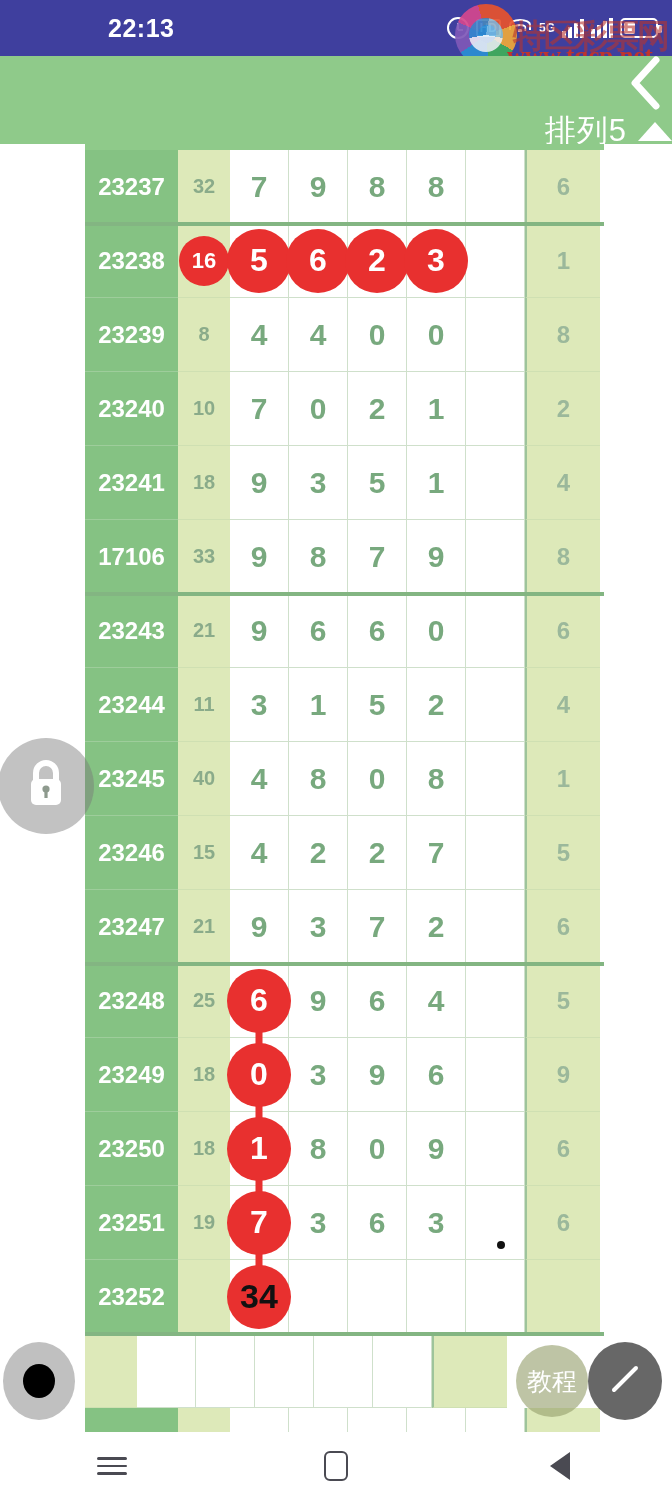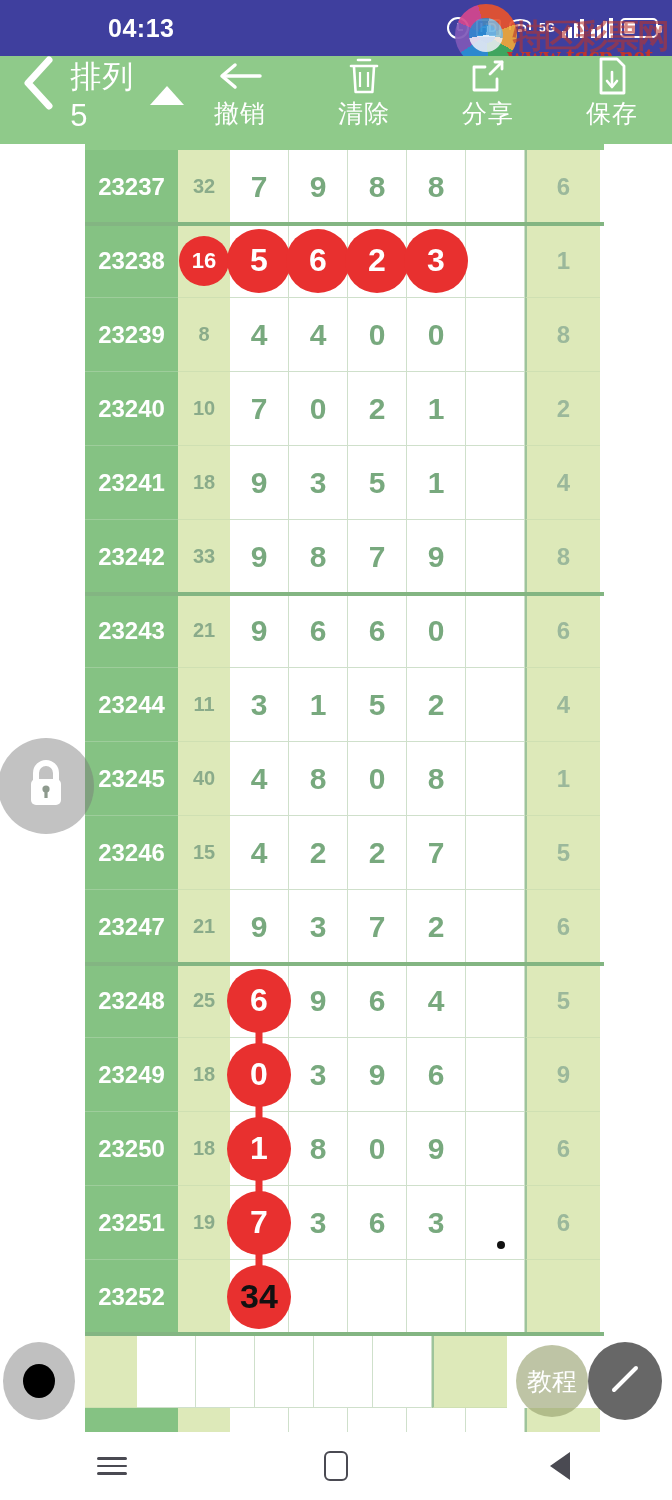--- a/index.html
+++ b/index.html
@@ -66,21 +66,21 @@
     opacity:0.85; }
   .wm-cn { position:absolute; left:76px; top:18px; font-size:33px; font-weight:bold;
     color:#b8352e; opacity:0.60; letter-spacing:-2px; white-space:nowrap;
     font-family:"DejaVu Sans","Liberation Sans",sans-serif; }
   .wm-url { position:absolute; left:70px; top:46px; font-size:25px; font-weight:bold;
     color:#c0342c; font-family:"Liberation Serif","DejaVu Serif",serif; white-space:nowrap; }
 
   
   .toolbar {
     position:absolute; top:56px; left:0; width:672px; height:88px;
-    background:#8fca8a; display:flex; align-items:flex-start;
+    background:#8fca8a; display:flex; align-items:flex-end;flex-direction:column;
   }
   .back-chevron { width:54px; margin-left:14px; display:flex; justify-content:center; align-items:center; }
   .back-chevron svg { display:block; }
   .tb-title { display:flex; align-items:center; gap:11px; margin-left:8px; }
   .tb-title .t { color:#ffffff; font-size:31px; font-weight:500; letter-spacing:1px; }
   .tri-up { width:0;height:0; border-left:17px solid transparent; border-right:17px solid transparent;
             border-bottom:19px solid #ffffff; }
   .tb-actions { display:flex; margin-left:auto; margin-right:4px;gap:12px; }
   .tb-act { width:112px; display:flex; flex-direction:column; align-items:center; justify-content:center; gap:2px; }
   .tb-act .ic { height:40px; display:flex; align-items:center; justify-content:center; }
@@ -155,21 +155,21 @@
   .nav-sq { width:24px; height:30px; border:2.5px solid #4a4a52; border-radius:6px; }
   .nav-tri { width:0;height:0; border-top:14px solid transparent; border-bottom:14px solid transparent;
              border-right:20px solid #4a4a52; }
 </style>
 </head>
 <body>
 
 <div id="app">
 
   <div class="statusbar">
-    <div class="status-time">04:13</div>
+    <div class="status-time">22:13</div>
     <div class="status-icons">
       <span class="si">
           <span class="alarm-ic"></span>
         </span>
       <span class="si hd-ic">HD</span>
       <span class="si">
         <span class="wifi-ic">
             <span class="w1"></span>
             <span class="w2"></span>
             <span class="w3"></span>
@@ -320,21 +320,21 @@
           <div class="c c-period">23241</div>
           <div class="c c-sum">18</div>
           <div class="c c-dig">9</div>
           <div class="c c-dig">3</div>
           <div class="c c-dig">5</div>
           <div class="c c-dig">1</div>
           <div class="c c-dig"></div>
           <div class="c c-last">4</div>
         </div>
         <div class="row sep-after">
-          <div class="c c-period">23242</div>
+          <div class="c c-period">17106</div>
           <div class="c c-sum">33</div>
           <div class="c c-dig">9</div>
           <div class="c c-dig">8</div>
           <div class="c c-dig">7</div>
           <div class="c c-dig">9</div>
           <div class="c c-dig"></div>
           <div class="c c-last">8</div>
         </div>
         <div class="row">
           <div class="c c-period">23243</div>

